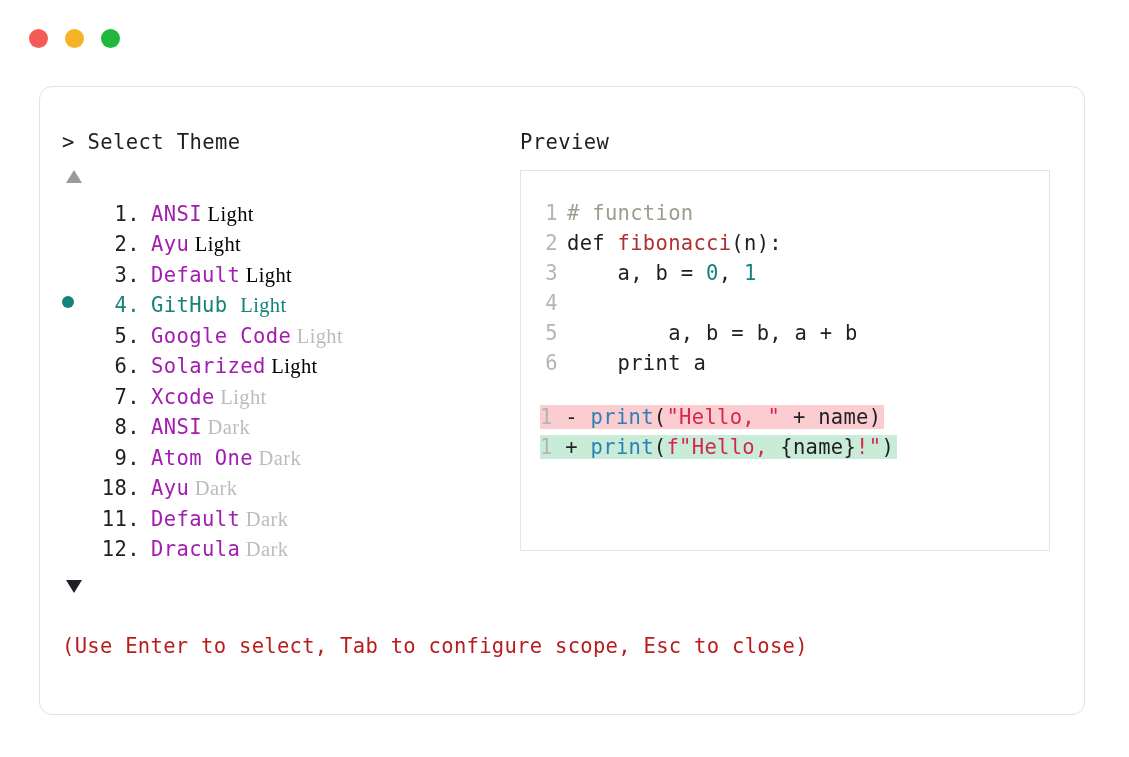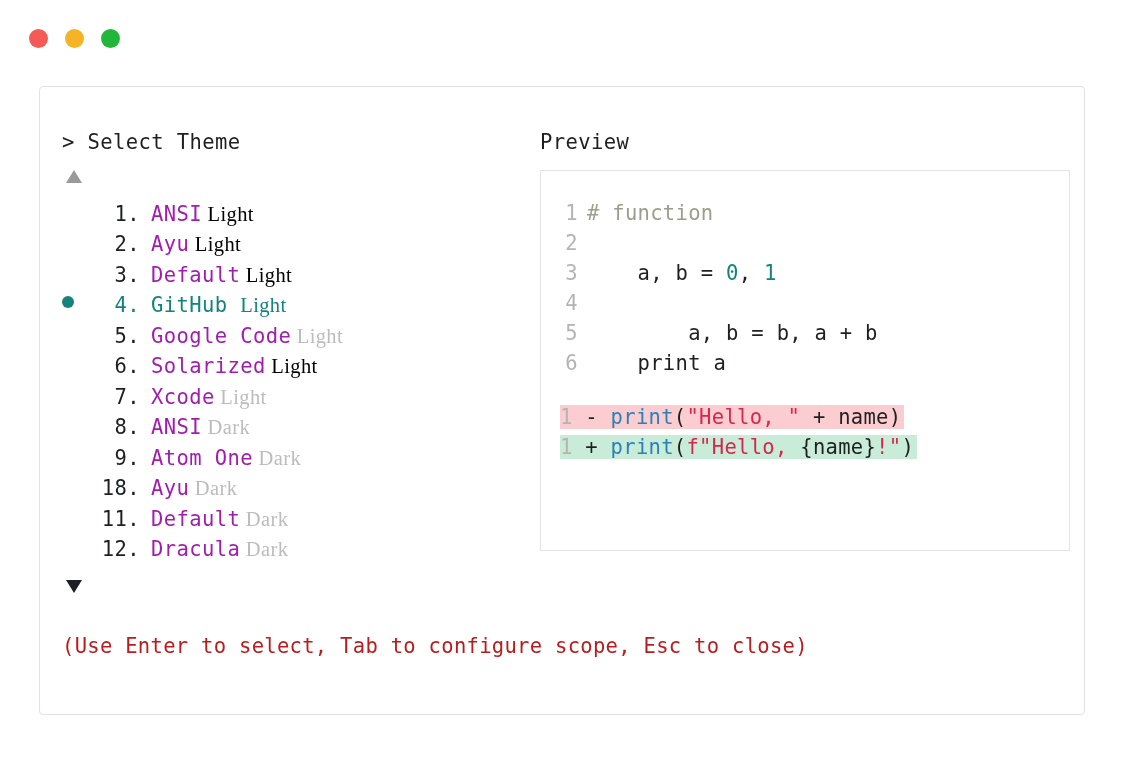--- a/index.html
+++ b/index.html
@@ -34,42 +34,42 @@
 
   
   .card {
     position: absolute;
     left: 39px;
     top: 86px;
     width: 1046px;
     height: 629px;
     box-sizing: border-box;
     border: 1.5px solid #e2e2e2;
-    border-radius: 4px;
+    border-radius: 13px;
     background: #ffffff;
   }
 
   
   .columns {
     position: absolute;
     left: 0;
     top: 0;
     width: 100%;
     height: 100%;
   }
 
   .left-col {
     position: absolute;
     left: 22px;
     top: 45px;
     width: 470px;
   }
   .right-col {
     position: absolute;
-    left: 500px;
+    left: 480px;
     top: 45px;
     width: 530px;
   }
 
   .section-head {
     font-size: 20.5px;
     color: #1d1f21;
     letter-spacing: 0.4px;
     white-space: pre;
     line-height: 1;
@@ -234,21 +234,21 @@
       <div class="arrow-row-bottom">
         <div class="arrow arrow-down"></div>
       </div>
     </div>
 
     <div class="right-col">
       <div class="section-head">Preview</div>
       <div class="preview-box">
         <div id="code-lines">
             <div class="code-line"><span class="gutter">1</span><span class="code"><span class="tok-comment"># function</span></span></div>
-            <div class="code-line"><span class="gutter">2</span></div>
+            <div class="code-line"><span class="gutter">2</span><span class="code"><span class="tok-plain">def </span><span class="tok-func">fibonacci</span><span class="tok-plain">(n):</span></span></div>
             <div class="code-line"><span class="gutter">3</span><span class="code"><span class="tok-plain">    a, b = </span><span class="tok-number">0</span><span class="tok-plain">, </span><span class="tok-number">1</span></span></div>
             <div class="code-line"><span class="gutter">4</span></div>
             <div class="code-line"><span class="gutter">5</span><span class="code"><span class="tok-plain">        a, b = b, a + b</span></span></div>
             <div class="code-line"><span class="gutter">6</span><span class="code"><span class="tok-plain">    print a</span></span></div>
           </div>
         <div class="code-line blank"></div>
         <div id="diff-lines">
             <div class="code-line diff-line diff-del" style="padding-left: 19px;"><span class="code-inner"><span class="gutter">1</span><span class="sign"> - </span><span class="tok-builtin">print</span><span class="tok-plain">(</span><span class="tok-string">"Hello, "</span><span class="tok-plain"> + name)</span></span></div>
             <div class="code-line diff-line diff-add" style="padding-left: 19px;"><span class="code-inner"><span class="gutter">1</span><span class="sign"> + </span><span class="tok-builtin">print</span><span class="tok-plain">(</span><span class="tok-string">f"Hello, </span><span class="tok-plain">{name}</span><span class="tok-string">!"</span><span class="tok-plain">)</span></span></div>
           </div>

